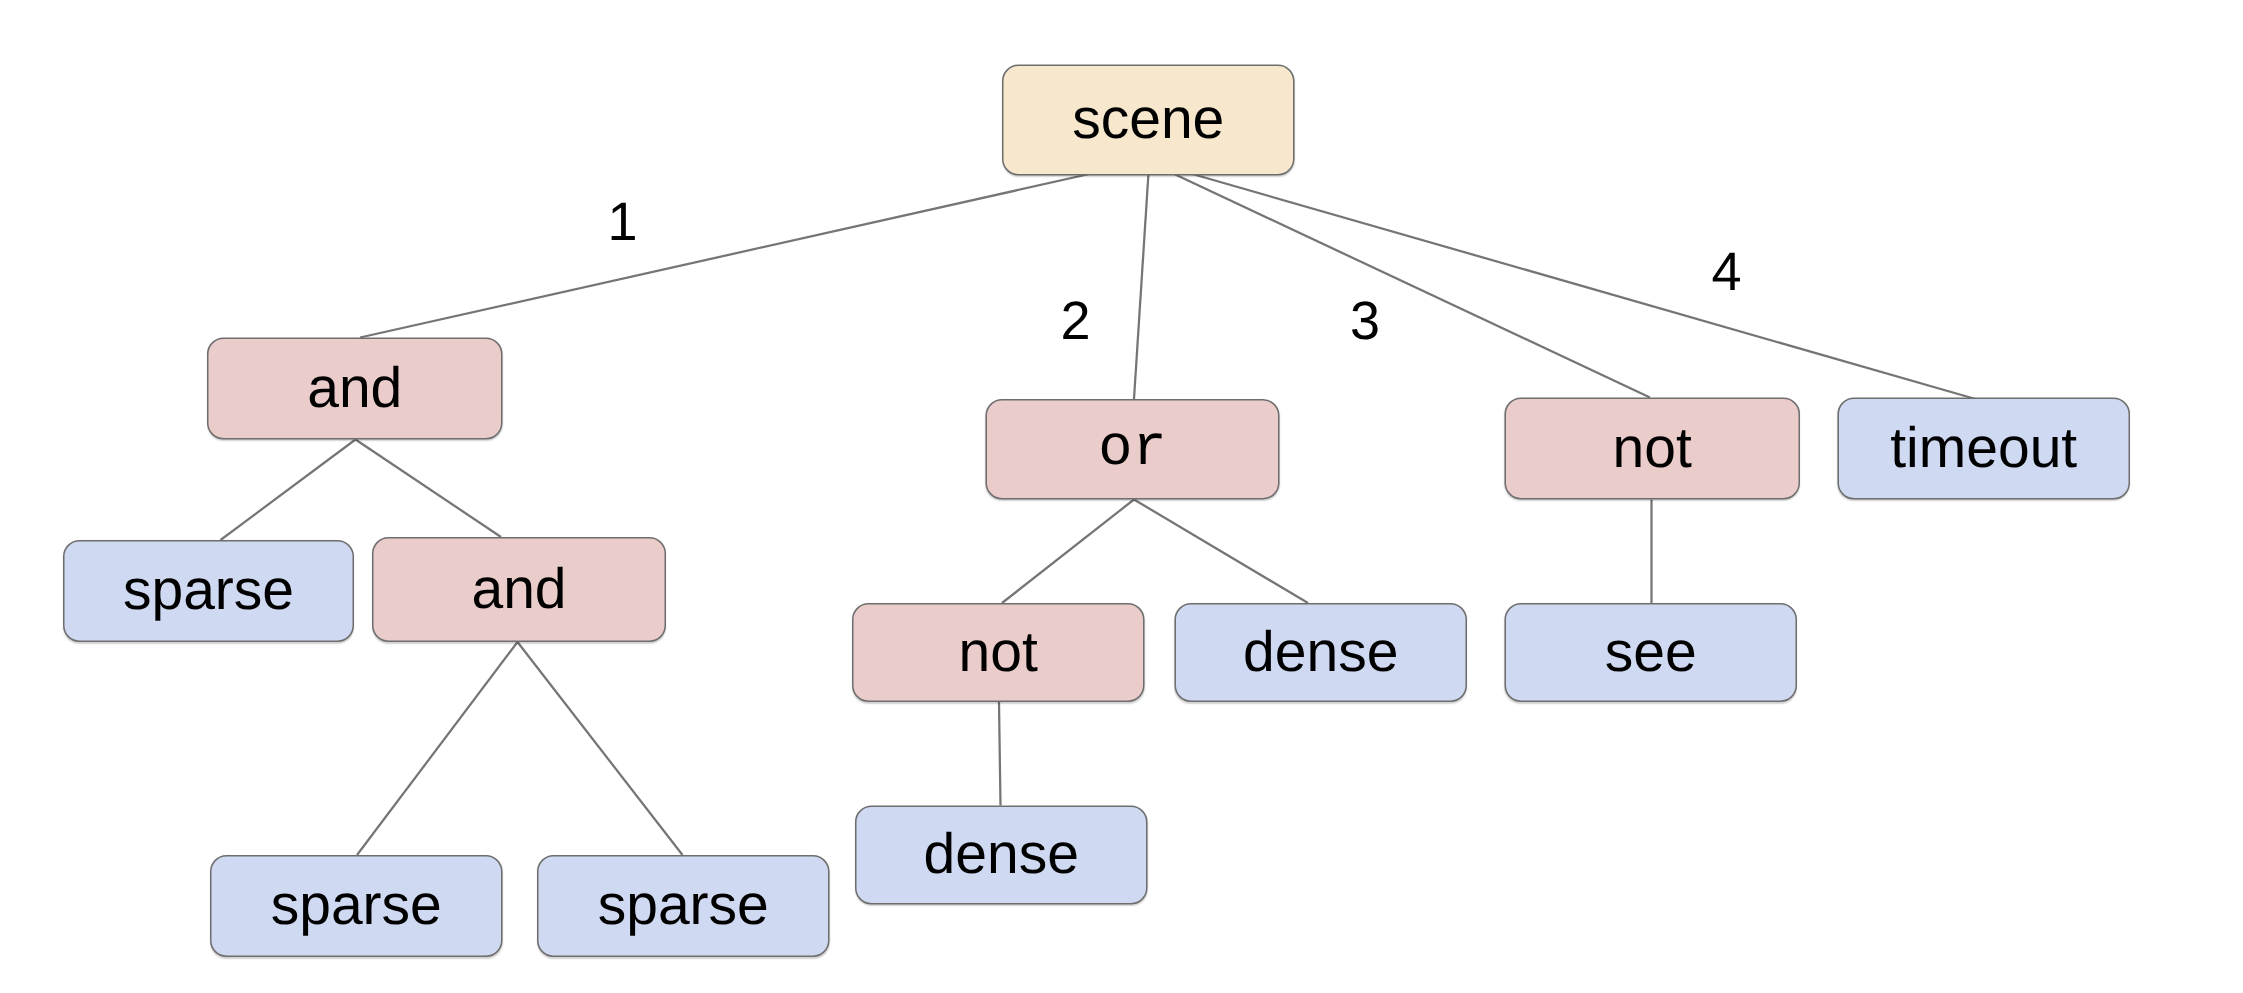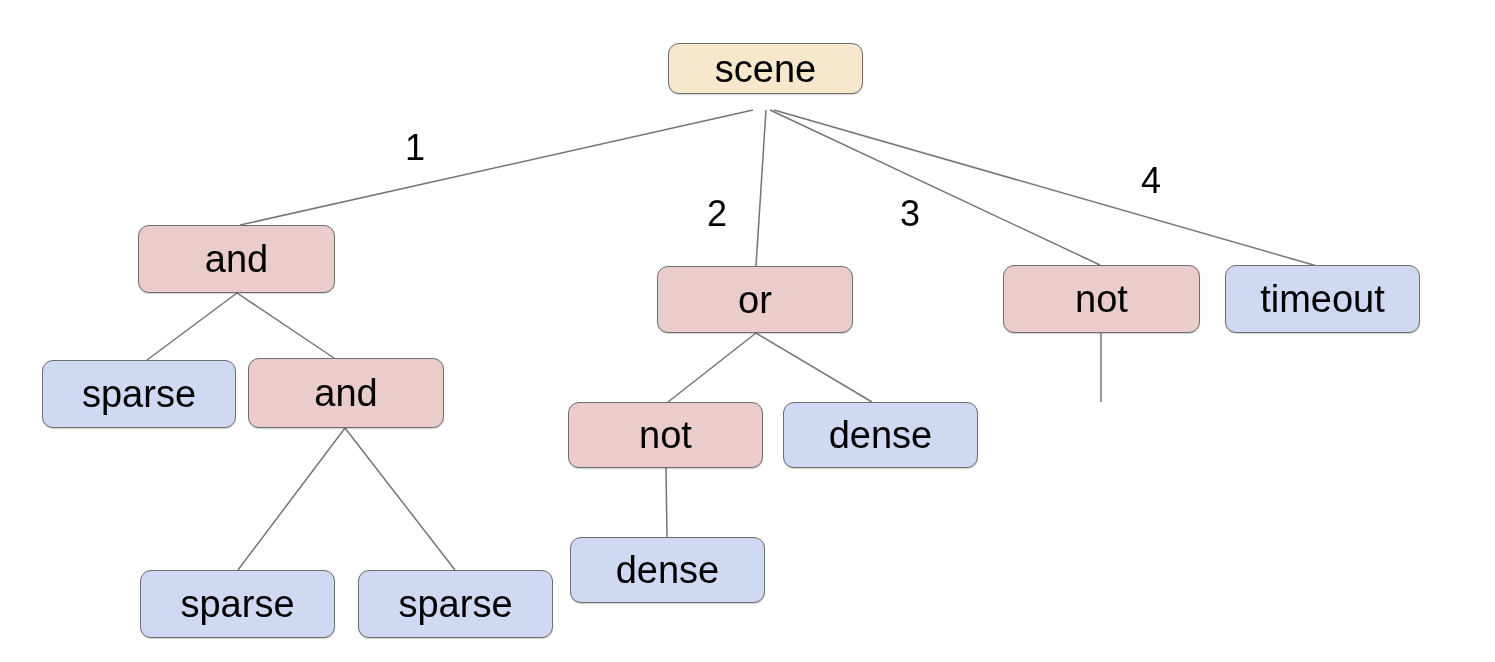--- a/index.html
+++ b/index.html
@@ -37,23 +37,23 @@
     font-size: 38px;
     line-height: 1;
     color: var(--text, #000000);
     box-shadow: 0 1px 1px rgba(0,0,0,0.18);
   }
   .node.root { background: var(--root-fill, #f6e7cd); }
   .node.op   { background: var(--operator-fill, #eaccca); }
   .node.leaf { background: var(--leaf-fill, #cfd9f1); text-align: right; }
 
   
-  .n-scene   { left: 668px;  top: 43px;  width: 195px; height: 51px; }
+  .n-scene   { left: 668px;  top: 43px;  width: 195px; height: 74px; }
   .n-and1    { left: 138px;  top: 225px; width: 197px; height: 68px; }
-  .n-or1     { left: 657px;  top: 266px; width: 196px; height: 67px; }
+  .n-or1     { left: 657px;  top: 266px; width: 196px; height: 67px; font-family: Liberation Mono, monospace; }
   .n-not1    { left: 1003px; top: 265px; width: 197px; height: 68px; }
   .n-timeout { left: 1225px; top: 265px; width: 195px; height: 68px; }
   .n-sparse1 { left: 42px;   top: 360px; width: 194px; height: 68px; }
   .n-and2    { left: 248px;  top: 358px; width: 196px; height: 70px; }
   .n-not2    { left: 568px;  top: 402px; width: 195px; height: 66px; }
   .n-dense1  { left: 783px;  top: 402px; width: 195px; height: 66px; }
   .n-see1    { left: 1003px; top: 402px; width: 195px; height: 66px; }
   .n-sparse2 { left: 140px;  top: 570px; width: 195px; height: 68px; }
   .n-sparse3 { left: 358px;  top: 570px; width: 195px; height: 68px; }
   .n-dense2  { left: 570px;  top: 537px; width: 195px; height: 66px; }
@@ -97,17 +97,18 @@
 
   <div class="node root n-scene">scene</div>
   <div class="node op   n-and1">and</div>
   <div class="node op   n-or1">or</div>
   <div class="node op   n-not1">not</div>
   <div class="node leaf n-timeout">timeout</div>
   <div class="node leaf n-sparse1">sparse</div>
   <div class="node op   n-and2">and</div>
   <div class="node op   n-not2">not</div>
   <div class="node leaf n-dense1">dense</div>
+  <div class="node leaf n-see1">see</div>
   <div class="node leaf n-sparse2">sparse</div>
   <div class="node leaf n-sparse3">sparse</div>
   <div class="node leaf n-dense2">dense</div>
 
 </div>
 
 </body></html>

